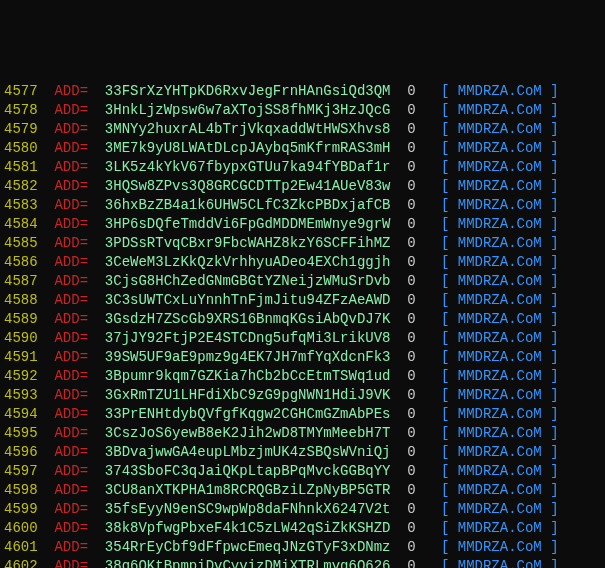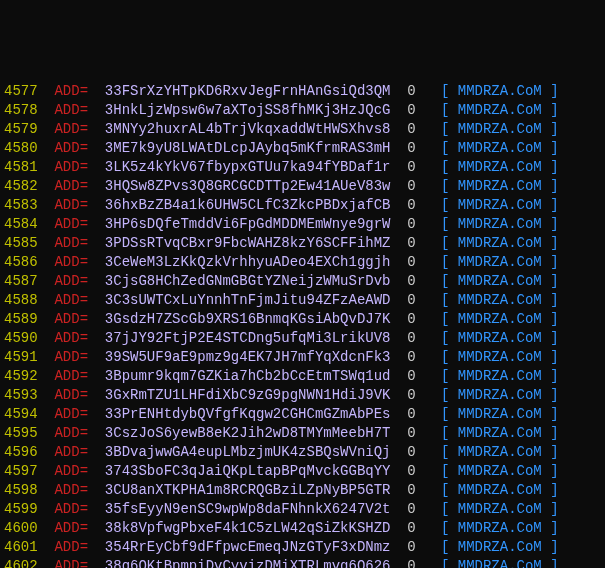--- a/index.html
+++ b/index.html
@@ -10,21 +10,21 @@
     line-height: 19px;
     padding: 6px 4px;
     white-space: pre;
     overflow: hidden;
     width: 605px;
     height: 568px;
   }
   .row { display: block; }
   .ln  { color: #c0c000; text-align: right; }   
   .lbl { color: #cc2222; }   
-  .hash{ color: #c4b5fd; margin-top: 13px; }   
+  .hash{ color: #86efac; margin-top: 13px; }   
   .val { color: #cccccc; }   
   .br  { color: #3296ff; }   
 </style>
 </head>
 <body>
 
 
 
 <div id="container"><div class="row"><span class="ln">4577</span>  <span class="lbl">ADD=</span>  <span class="hash">33FSrXzYHTpKD6RxvJegFrnHAnGsiQd3QM</span>  <span class="val">0</span>   <span class="br">[</span> <span class="br">MMDRZA.CoM</span> <span class="br">]</span></div><div class="row"><span class="ln">4578</span>  <span class="lbl">ADD=</span>  <span class="hash">3HnkLjzWpsw6w7aXTojSS8fhMKj3HzJQcG</span>  <span class="val">0</span>   <span class="br">[</span> <span class="br">MMDRZA.CoM</span> <span class="br">]</span></div><div class="row"><span class="ln">4579</span>  <span class="lbl">ADD=</span>  <span class="hash">3MNYy2huxrAL4bTrjVkqxaddWtHWSXhvs8</span>  <span class="val">0</span>   <span class="br">[</span> <span class="br">MMDRZA.CoM</span> <span class="br">]</span></div><div class="row"><span class="ln">4580</span>  <span class="lbl">ADD=</span>  <span class="hash">3ME7k9yU8LWAtDLcpJAybq5mKfrmRAS3mH</span>  <span class="val">0</span>   <span class="br">[</span> <span class="br">MMDRZA.CoM</span> <span class="br">]</span></div><div class="row"><span class="ln">4581</span>  <span class="lbl">ADD=</span>  <span class="hash">3LK5z4kYkV67fbypxGTUu7ka94fYBDaf1r</span>  <span class="val">0</span>   <span class="br">[</span> <span class="br">MMDRZA.CoM</span> <span class="br">]</span></div><div class="row"><span class="ln">4582</span>  <span class="lbl">ADD=</span>  <span class="hash">3HQSw8ZPvs3Q8GRCGCDTTp2Ew41AUeV83w</span>  <span class="val">0</span>   <span class="br">[</span> <span class="br">MMDRZA.CoM</span> <span class="br">]</span></div><div class="row"><span class="ln">4583</span>  <span class="lbl">ADD=</span>  <span class="hash">36hxBzZB4a1k6UHW5CLfC3ZkcPBDxjafCB</span>  <span class="val">0</span>   <span class="br">[</span> <span class="br">MMDRZA.CoM</span> <span class="br">]</span></div><div class="row"><span class="ln">4584</span>  <span class="lbl">ADD=</span>  <span class="hash">3HP6sDQfeTmddVi6FpGdMDDMEmWnye9grW</span>  <span class="val">0</span>   <span class="br">[</span> <span class="br">MMDRZA.CoM</span> <span class="br">]</span></div><div class="row"><span class="ln">4585</span>  <span class="lbl">ADD=</span>  <span class="hash">3PDSsRTvqCBxr9FbcWAHZ8kzY6SCFFihMZ</span>  <span class="val">0</span>   <span class="br">[</span> <span class="br">MMDRZA.CoM</span> <span class="br">]</span></div><div class="row"><span class="ln">4586</span>  <span class="lbl">ADD=</span>  <span class="hash">3CeWeM3LzKkQzkVrhhyuADeo4EXCh1ggjh</span>  <span class="val">0</span>   <span class="br">[</span> <span class="br">MMDRZA.CoM</span> <span class="br">]</span></div><div class="row"><span class="ln">4587</span>  <span class="lbl">ADD=</span>  <span class="hash">3CjsG8HChZedGNmGBGtYZNeijzWMuSrDvb</span>  <span class="val">0</span>   <span class="br">[</span> <span class="br">MMDRZA.CoM</span> <span class="br">]</span></div><div class="row"><span class="ln">4588</span>  <span class="lbl">ADD=</span>  <span class="hash">3C3sUWTCxLuYnnhTnFjmJitu94ZFzAeAWD</span>  <span class="val">0</span>   <span class="br">[</span> <span class="br">MMDRZA.CoM</span> <span class="br">]</span></div><div class="row"><span class="ln">4589</span>  <span class="lbl">ADD=</span>  <span class="hash">3GsdzH7ZScGb9XRS16BnmqKGsiAbQvDJ7K</span>  <span class="val">0</span>   <span class="br">[</span> <span class="br">MMDRZA.CoM</span> <span class="br">]</span></div><div class="row"><span class="ln">4590</span>  <span class="lbl">ADD=</span>  <span class="hash">37jJY92FtjP2E4STCDng5ufqMi3LrikUV8</span>  <span class="val">0</span>   <span class="br">[</span> <span class="br">MMDRZA.CoM</span> <span class="br">]</span></div><div class="row"><span class="ln">4591</span>  <span class="lbl">ADD=</span>  <span class="hash">39SW5UF9aE9pmz9g4EK7JH7mfYqXdcnFk3</span>  <span class="val">0</span>   <span class="br">[</span> <span class="br">MMDRZA.CoM</span> <span class="br">]</span></div><div class="row"><span class="ln">4592</span>  <span class="lbl">ADD=</span>  <span class="hash">3Bpumr9kqm7GZKia7hCb2bCcEtmTSWq1ud</span>  <span class="val">0</span>   <span class="br">[</span> <span class="br">MMDRZA.CoM</span> <span class="br">]</span></div><div class="row"><span class="ln">4593</span>  <span class="lbl">ADD=</span>  <span class="hash">3GxRmTZU1LHFdiXbC9zG9pgNWN1HdiJ9VK</span>  <span class="val">0</span>   <span class="br">[</span> <span class="br">MMDRZA.CoM</span> <span class="br">]</span></div><div class="row"><span class="ln">4594</span>  <span class="lbl">ADD=</span>  <span class="hash">33PrENHtdybQVfgfKqgw2CGHCmGZmAbPEs</span>  <span class="val">0</span>   <span class="br">[</span> <span class="br">MMDRZA.CoM</span> <span class="br">]</span></div><div class="row"><span class="ln">4595</span>  <span class="lbl">ADD=</span>  <span class="hash">3CszJoS6yewB8eK2Jih2wD8TMYmMeebH7T</span>  <span class="val">0</span>   <span class="br">[</span> <span class="br">MMDRZA.CoM</span> <span class="br">]</span></div><div class="row"><span class="ln">4596</span>  <span class="lbl">ADD=</span>  <span class="hash">3BDvajwwGA4eupLMbzjmUK4zSBQsWVniQj</span>  <span class="val">0</span>   <span class="br">[</span> <span class="br">MMDRZA.CoM</span> <span class="br">]</span></div><div class="row"><span class="ln">4597</span>  <span class="lbl">ADD=</span>  <span class="hash">3743SboFC3qJaiQKpLtapBPqMvckGGBqYY</span>  <span class="val">0</span>   <span class="br">[</span> <span class="br">MMDRZA.CoM</span> <span class="br">]</span></div><div class="row"><span class="ln">4598</span>  <span class="lbl">ADD=</span>  <span class="hash">3CU8anXTKPHA1m8RCRQGBziLZpNyBP5GTR</span>  <span class="val">0</span>   <span class="br">[</span> <span class="br">MMDRZA.CoM</span> <span class="br">]</span></div><div class="row"><span class="ln">4599</span>  <span class="lbl">ADD=</span>  <span class="hash">35fsEyyN9enSC9wpWp8daFNhnkX6247V2t</span>  <span class="val">0</span>   <span class="br">[</span> <span class="br">MMDRZA.CoM</span> <span class="br">]</span></div><div class="row"><span class="ln">4600</span>  <span class="lbl">ADD=</span>  <span class="hash">38k8VpfwgPbxeF4k1C5zLW42qSiZkKSHZD</span>  <span class="val">0</span>   <span class="br">[</span> <span class="br">MMDRZA.CoM</span> <span class="br">]</span></div><div class="row"><span class="ln">4601</span>  <span class="lbl">ADD=</span>  <span class="hash">354RrEyCbf9dFfpwcEmeqJNzGTyF3xDNmz</span>  <span class="val">0</span>   <span class="br">[</span> <span class="br">MMDRZA.CoM</span> <span class="br">]</span></div><div class="row"><span class="ln">4602</span>  <span class="lbl">ADD=</span>  <span class="hash">38q6QKtBpmpiDvCyvizDMiXTRLmvg6Q626</span>  <span class="val">0</span>   <span class="br">[</span> <span class="br">MMDRZA.CoM</span> <span class="br">]</span></div></div>
 

